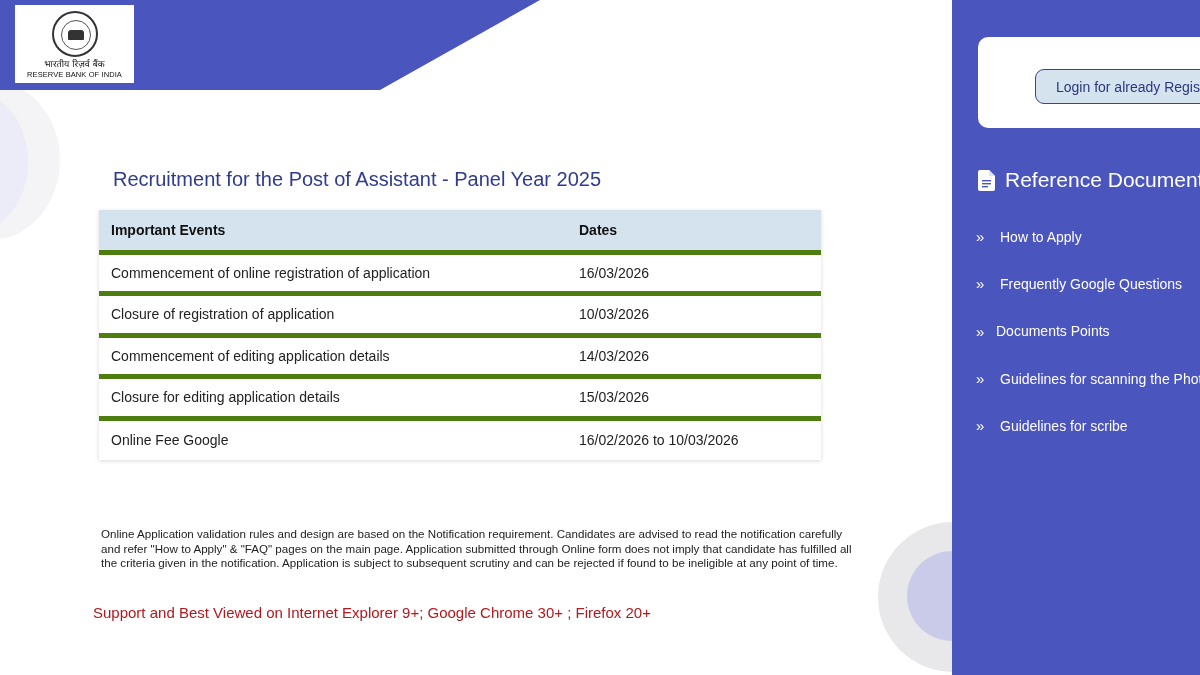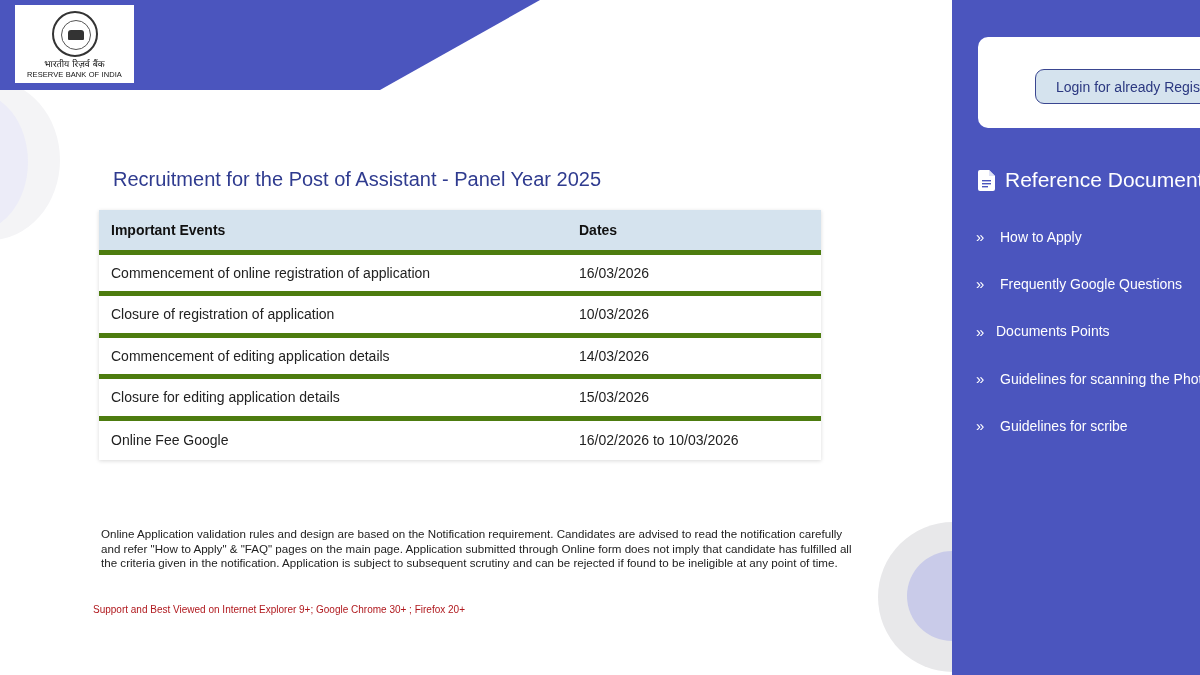--- a/index.html
+++ b/index.html
@@ -27,21 +27,21 @@
   .page-title { position: absolute; left: 103px; top: 168px; font-size: 20px; color: #2f3b8f; font-weight: normal; margin-left: 10px; }
 
   .events-table { position: absolute; left: 99px; top: 210px; width: 722px; border-collapse: collapse;
                   box-shadow: 0 1px 4px rgba(0,0,0,0.15); background: #fff; }
   .events-table th { background: #D5E3EE; text-align: left; font-size: 14px; font-weight: bold; color: #111;
                      height: 42px; padding: 0 12px; }
   .events-table td { font-size: 14px; color: #222; height: 41.5px; padding: 0 12px; border-top: 5px solid #4d7c0f; }
   .events-table .col-date { width: 254px; padding-left: 12px; }
 
   .notice { position: absolute; left: 93px; top: 527px; width: 760px; font-size: 11.6px; line-height: 14.6px; color: #222; margin-left: 8px; }
-  .browser-support { position: absolute; left: 93px; top: 604px; font-size: 10px; color: #b0191e; }
+  .browser-support { position: absolute; left: 93px; top: 604px; font-size: 15px; color: #b0191e; }
 
   
   .sidebar { position: absolute; left: 952px; top: 0; width: 248px; height: 675px; background: #4B55BE; }
   .login-card { position: absolute; left: 26px; top: 37px; width: 240px; height: 91px; background: #fff; border-radius: 10px; }
   .login-button { position: absolute; left: 57px; top: 32px; width: 200px; height: 35px; background: #D5E3EE;
                   border: 1px solid #3a4690; border-radius: 9px; font-size: 14px; color: #2b3880;
                   display: flex; align-items: center; padding-left: 20px; white-space: nowrap; overflow: hidden; cursor: pointer; }
   .ref-heading { position: absolute; left: 26px; top: 168px; display: flex; align-items: center; white-space: nowrap; }
   .doc-icon { width: 17px; height: 21px; margin-right: 10px; }
   .ref-title { font-size: 21px; color: #fff; }

